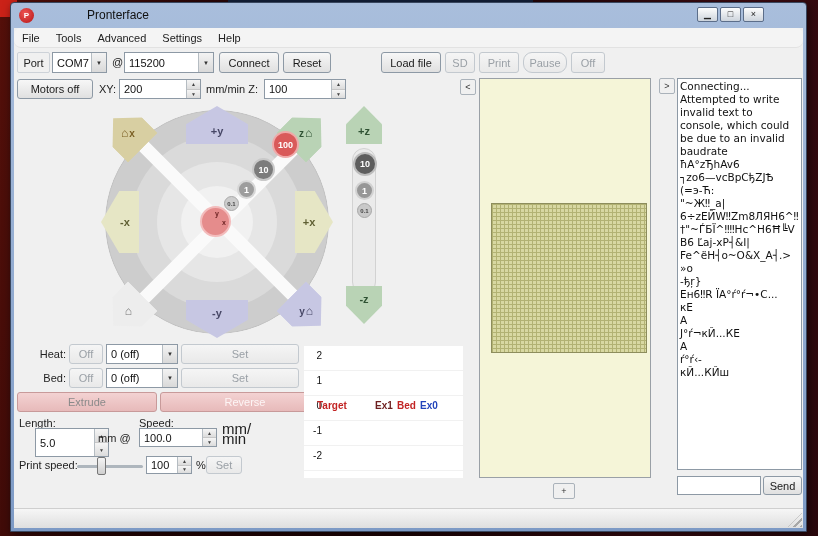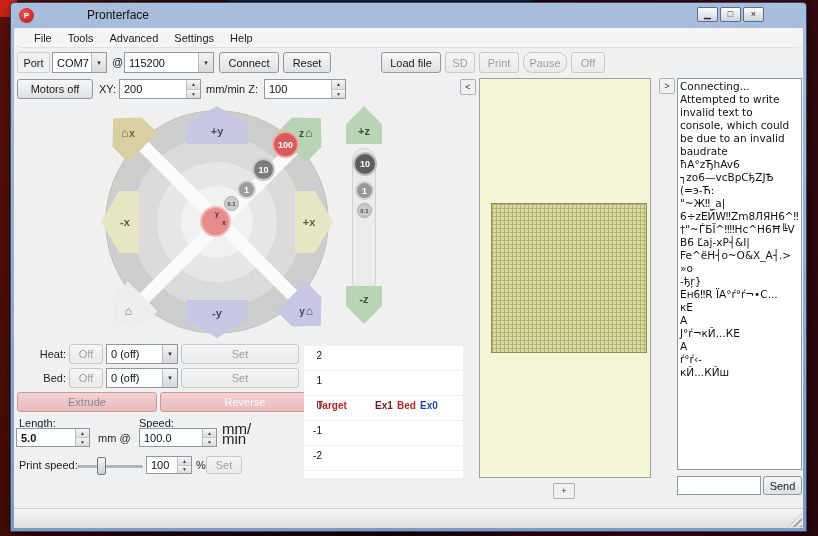--- a/index.html
+++ b/index.html
@@ -8,21 +8,21 @@
 .desktop{position:absolute;inset:0;background:linear-gradient(100deg,#55100a,#2a0606 22%,#1f0406 55%,#3c0b12 82%,#2a070c);}
 .desk-red{position:absolute;left:0;top:0;width:17px;height:17px;background:#cb2218;}
 .desk-blue{position:absolute;left:228px;top:0;width:305px;height:5px;background:#131f38;}
 .window{position:absolute;left:10px;top:2px;width:797px;height:530px;background:linear-gradient(#a9bedc,#7d9ac5);border:1px solid #39475f;border-radius:4px 4px 0 0;box-shadow:2px 3px 10px rgba(0,0,0,.55);}
 .titlebar{position:absolute;left:0;top:0;right:0;height:25px;}
 .app-icon{position:absolute;left:8px;top:5px;width:15px;height:15px;background:radial-gradient(circle at 40% 35%,#f05555,#b31515);border-radius:50%;color:#fff;font-size:8px;font-weight:bold;display:flex;align-items:center;justify-content:center;}
 .title{position:absolute;left:28px;top:5px;font-size:12px;color:#111;margin-left:48px;}
 .caps{position:absolute;right:42px;top:4px;display:flex;gap:2px;}
 .cap{width:21px;height:15px;background:linear-gradient(#fdfdfd,#cdd4dc);border:1px solid #5c6e8a;border-radius:2px;display:flex;align-items:center;justify-content:center;font-size:9px;color:#222;line-height:1;}
 .client{position:absolute;left:3px;top:25px;right:3px;bottom:3px;background:#f0f0f0;overflow:hidden;}
-.menubar{position:absolute;left:0;top:0;right:0;height:20px;background:#f4f4f4;border-bottom:1px solid #e2e2e2;display:flex;align-items:center;padding-left:12px;border-radius:7px;}
+.menubar{position:absolute;left:0;top:0;right:0;height:20px;background:#f4f4f4;border-bottom:1px solid #e2e2e2;display:flex;align-items:center;padding-left:0;border-radius:7px;}
 .mi{padding:2px 8px;color:#222;}
 .lab{position:absolute;color:#222;}
 .flab{position:absolute;height:21px;border:1px solid #cdd2d8;border-radius:2px;display:flex;align-items:center;justify-content:center;color:#222;background:#f0f0f0;}
 .btn{position:absolute;background:linear-gradient(#f7f7f7,#e0e0e0);border:1px solid #8d99a5;border-radius:3px;font:inherit;color:#1a1a1a;display:flex;align-items:center;justify-content:center;cursor:default;}
 .btn.dis{color:#9aa0a6;border-color:#c3c9cf;background:linear-gradient(#f5f5f5,#e9e9e9);}
 .combo{position:absolute;height:21px;background:#fff;border:1px solid #8d99a5;display:flex;align-items:center;}
 .cval{padding-left:4px;flex:1;color:#111;}
 .carr{width:15px;align-self:stretch;background:linear-gradient(#f3f3f3,#d9d9d9);border-left:1px solid #b5bcc2;display:flex;align-items:center;justify-content:center;font-size:6px;color:#333;}
 .spin{position:absolute;background:#fff;border:1px solid #8d99a5;}
 .spin input{position:absolute;inset:0;border:0;outline:0;padding:0 16px 0 4px;font:inherit;color:#111;background:transparent;width:100%;}
@@ -246,21 +246,21 @@
     <div class="combo" style="left:92px;top:340px;width:72px;height:20px;">
       <span class="cval">0 (off)</span>
       <span class="carr">▼</span>
     </div>
     <button class="btn dis" style="left:167px;top:340px;width:118px;height:20px;">Set</button>
 
     <button class="pinkbtn pink-ext" style="left:3px;top:364px;width:140px;">Extrude</button>
     <button class="pinkbtn pink-rev" style="left:146px;top:364px;width:170px;">Reverse</button>
 
     <span class="lab" style="left:5px;top:389px;">Length:</span>
-    <div class="spin" style="left:2px;top:400px;width:74px;height:19px;font-weight:bold;">
+    <div class="spin" style="left:21px;top:400px;width:74px;height:29px;">
       <input value="5.0" style="">
       <span class="ud">
         <span>▲</span>
         <span>▼</span>
       </span>
     </div>
     <span class="lab" style="left:84px;top:404px;">mm @</span>
     <span class="lab" style="left:125px;top:389px;">Speed:</span>
     <div class="spin" style="left:125px;top:400px;width:78px;height:19px;">
       <input value="100.0" style="">

